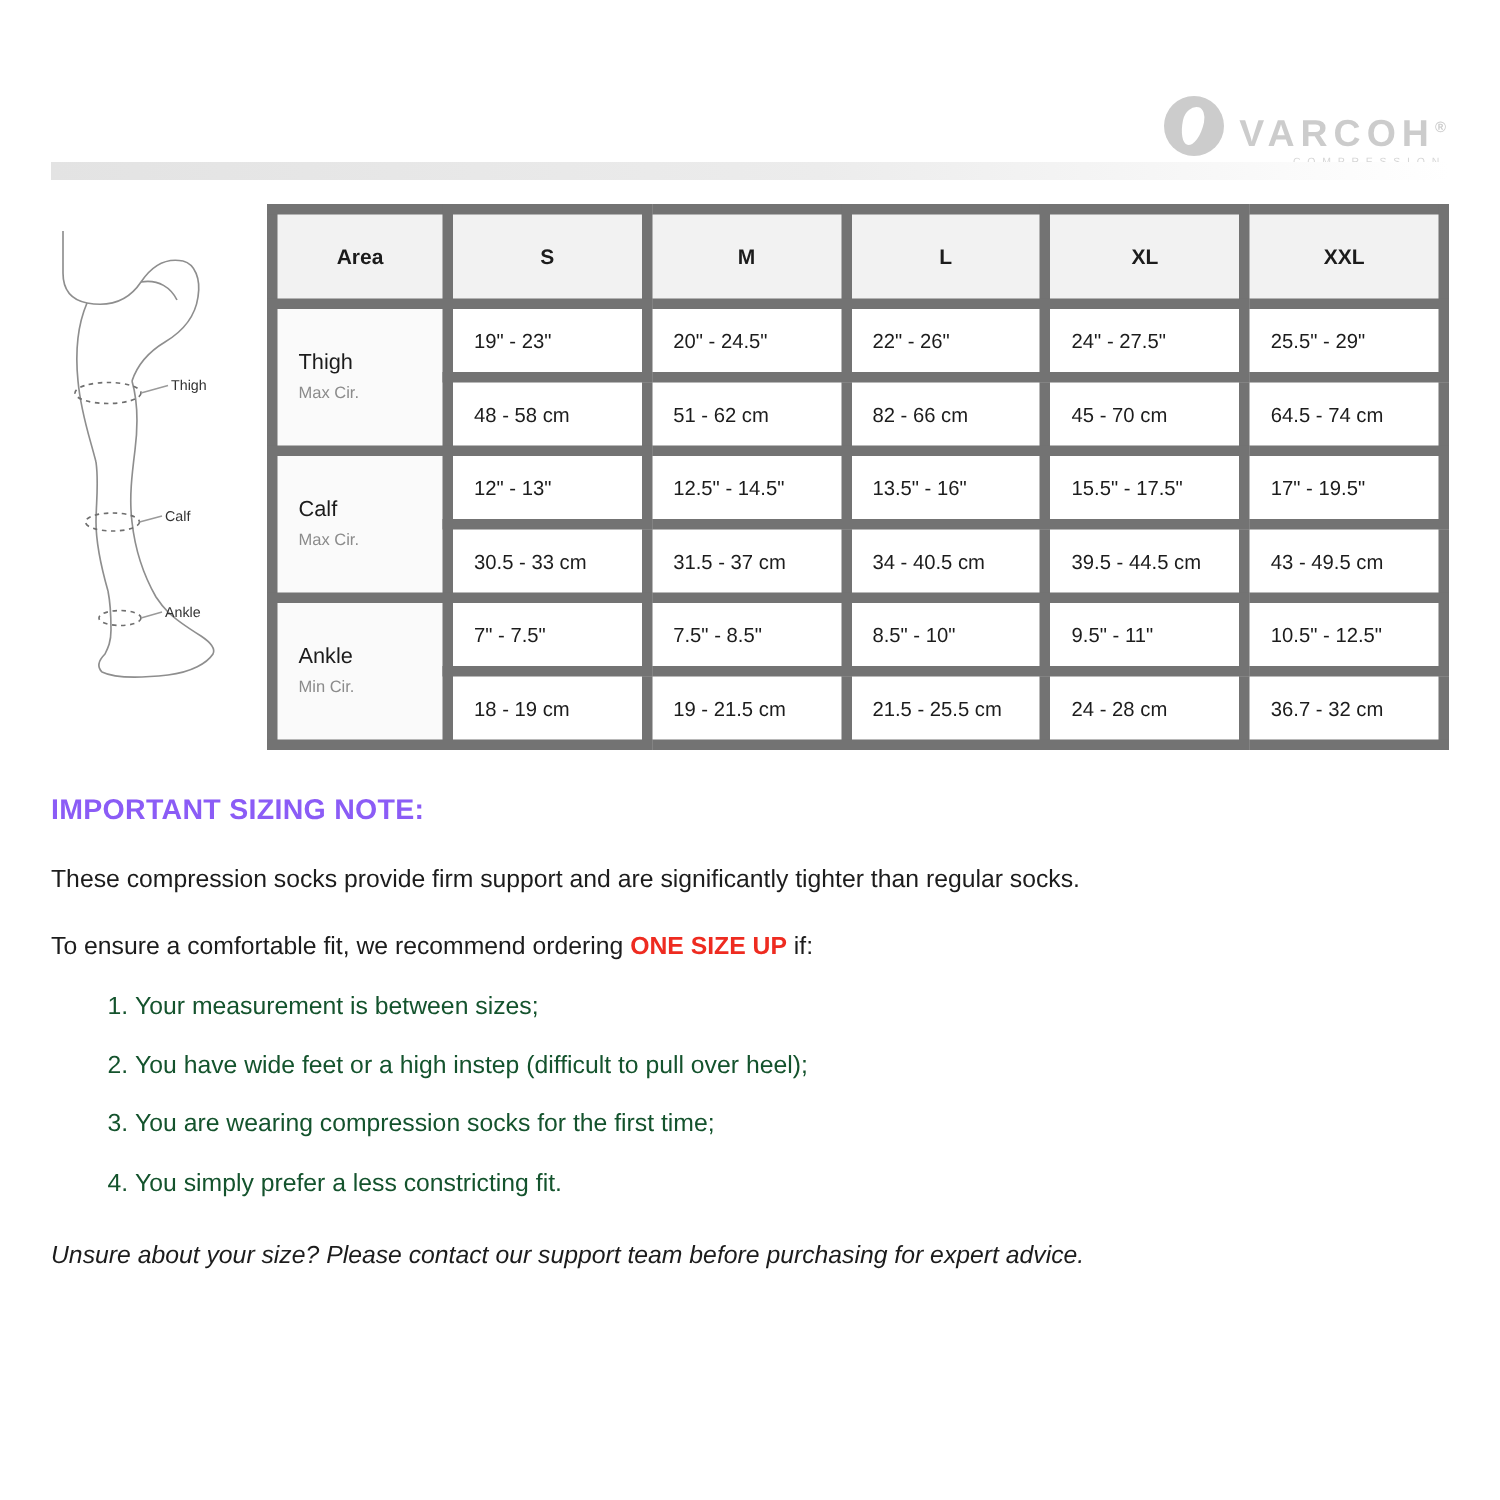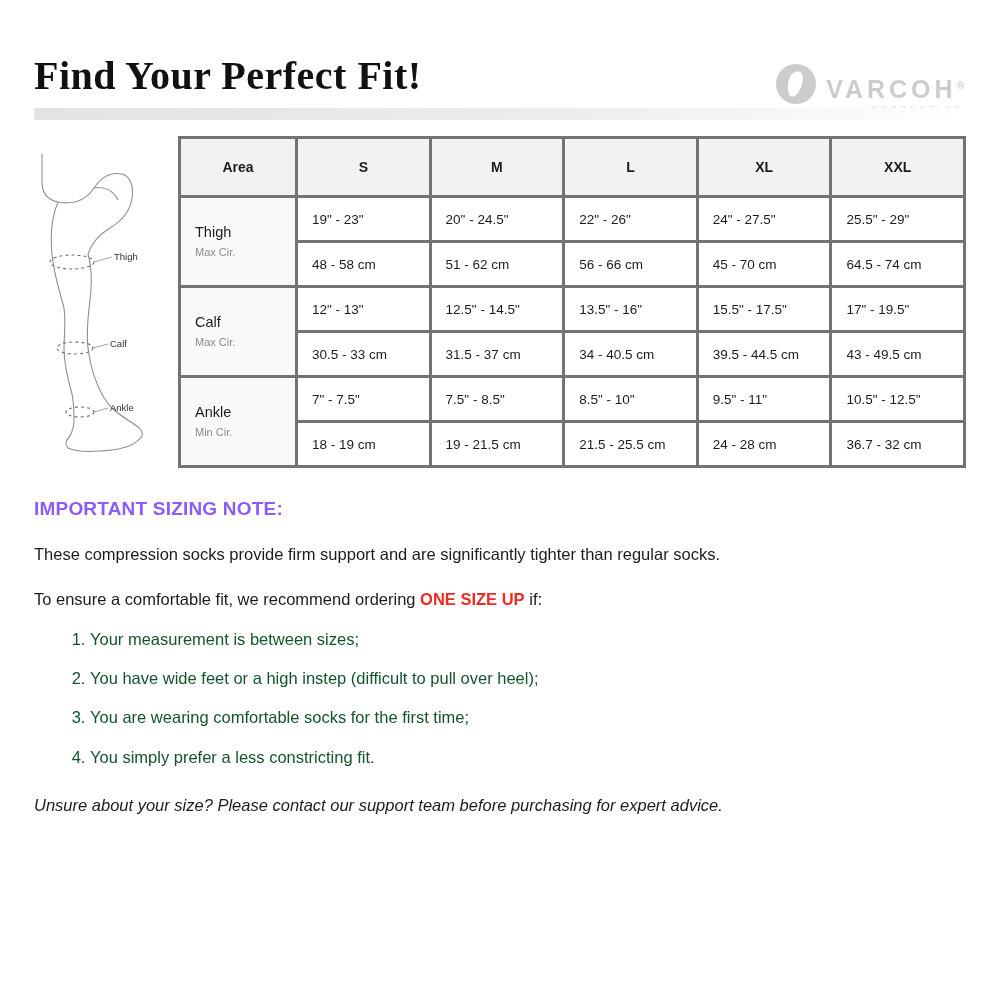--- a/index.html
+++ b/index.html
@@ -108,21 +108,21 @@
     padding-top: 6px;
   }
 
   table.size-table {
     border-collapse: collapse;
     table-layout: fixed;
     width: 824px;
     font-size: 13.5px;
   }
   table.size-table td, table.size-table th {
-    border: 3px solid #737373;
+    border: 7px solid #737373;
     padding: 0 14px;
     height: 42px;
     text-align: left;
     font-weight: normal;
     color: #1c1c1c;
     vertical-align: middle;
   }
   table.size-table thead th {
     background: #f2f2f2;
     font-weight: 700;
@@ -184,21 +184,20 @@
     line-height: 1.4;
     max-width: 900px;
   }
 </style>
 </head>
 <body>
 
 <div class="page">
 
   <div class="header">
-    <div class="title">Find Your Perfect Fit!</div>
 
     <div class="brand">
       <div class="brand-mark"></div>
       <div class="brand-text">
         <div class="brand-name"><span>VARCOH</span><span class="brand-reg">®</span></div>
         <div class="brand-sub">COMPRESSION</div>
       </div>
     </div>
 
     <div class="header-rule"></div>
@@ -267,21 +266,21 @@
           <td class="area-cell" rowspan="2"><span>Thigh</span><span class="sub">Max Cir.</span></td>
           <td>19" - 23"</td>
           <td>20" - 24.5"</td>
           <td>22" - 26"</td>
           <td>24" - 27.5"</td>
           <td>25.5" - 29"</td>
         </tr>
         <tr>
           <td>48 - 58 cm</td>
           <td>51 - 62 cm</td>
-          <td>56 - 66 cm</td>
+          <td>82 - 66 cm</td>
           <td>45 - 70 cm</td>
           <td>64.5 - 74 cm</td>
         </tr>
 
         <tr>
           <td class="area-cell" rowspan="2"><span>Calf</span><span class="sub">Max Cir.</span></td>
           <td>12" - 13"</td>
           <td>12.5" - 14.5"</td>
           <td>13.5" - 16"</td>
           <td>15.5" - 17.5"</td>
@@ -316,19 +315,19 @@
 
   <div class="note-title">IMPORTANT SIZING NOTE:</div>
 
   <div class="para">These compression socks provide firm support and are significantly tighter than regular socks.</div>
 
   <div class="para"><span>To ensure a comfortable fit, we recommend ordering </span><span class="hl">ONE SIZE UP</span><span> if:</span></div>
 
   <ol class="reasons">
     <li>Your measurement is between sizes;</li>
     <li>You have wide feet or a high instep (difficult to pull over heel);</li>
-    <li>You are wearing comfortable socks for the first time;</li>
+    <li>You are wearing compression socks for the first time;</li>
     <li>You simply prefer a less constricting fit.</li>
   </ol>
 
   <div class="closing">Unsure about your size? Please contact our support team before purchasing for expert advice.</div>
 
 </div>
 
 </body></html>

